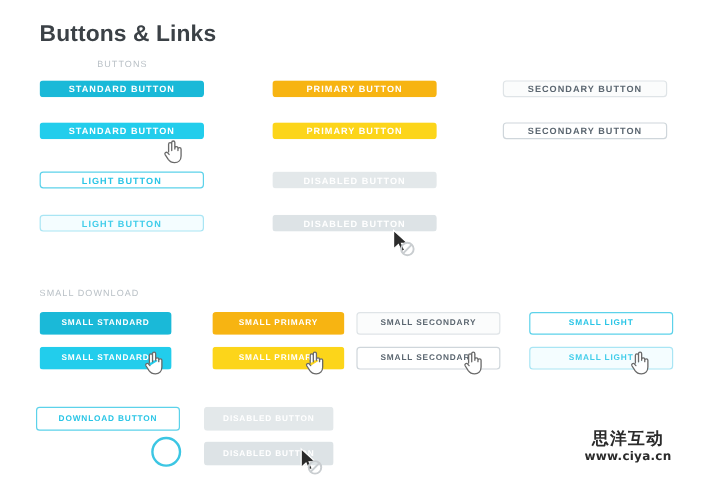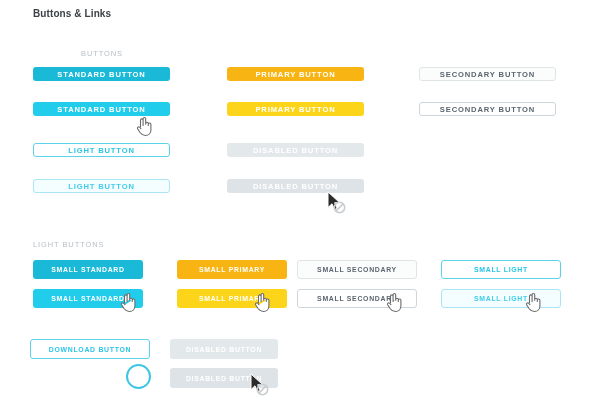--- a/index.html
+++ b/index.html
@@ -6,22 +6,22 @@
   html, body {
     width: 600px; height: 403px;
     background: #ffffff;
     font-family: "Liberation Sans", sans-serif;
     overflow: hidden;
   }
   .page { position: relative; width: 600px; height: 403px; background: #fff; }
 
   
   .page-title {
-    position: absolute; left: 33px; top: 8px;
-    font-size: 10px; font-weight: bold; color: #3b4146;
+    position: absolute; left: 33px; top: 18px;
+    font-size: 19px; font-weight: bold; color: #3b4146;
     letter-spacing: .1px;
   }
 
   
   .section-label {
     position: absolute;
     font-size: 7.5px; font-weight: normal; color: #b9c0c6;
     letter-spacing: .9px;
   }
   .section-label.s1 { left: 33px; top: 49px; padding-left: 48px; }
@@ -92,21 +92,21 @@
   <div class="btn big v-standard-hov" style="left:33px; top:102px;">STANDARD BUTTON</div>
   <div class="btn big v-primary-hov" style="left:227px; top:102px;">PRIMARY BUTTON</div>
   <div class="btn big v-secondary-hov" style="left:419px; top:102px;">SECONDARY BUTTON</div>
 
   <div class="btn big v-light" style="left:33px; top:143px;">LIGHT BUTTON</div>
   <div class="btn big v-disabled" style="left:227px; top:143px;">DISABLED BUTTON</div>
 
   <div class="btn big v-light-hov" style="left:33px; top:179px;">LIGHT BUTTON</div>
   <div class="btn big v-disabled-hov" style="left:227px; top:179px;">DISABLED BUTTON</div>
 
-  <div class="section-label s2">LIGHT BUTTONS</div>
+  <div class="section-label s2">SMALL DOWNLOAD</div>
 
   <div class="btn small v-standard" style="left:33px; top:260px;">SMALL STANDARD</div>
   <div class="btn small v-primary" style="left:177px; top:260px;">SMALL PRIMARY</div>
   <div class="btn wide-small v-secondary" style="left:297px; top:260px;">SMALL SECONDARY</div>
   <div class="btn wide-small v-light" style="left:441px; top:260px;">SMALL LIGHT</div>
 
   <div class="btn small v-standard-hov" style="left:33px; top:289px;">SMALL STANDARD</div>
   <div class="btn small v-primary-hov" style="left:177px; top:289px;">SMALL PRIMARY</div>
   <div class="btn wide-small v-secondary-hov" style="left:297px; top:289px;">SMALL SECONDARY</div>
   <div class="btn wide-small v-light-hov" style="left:441px; top:289px;">SMALL LIGHT</div>
@@ -156,14 +156,18 @@
   </div>
 
   <div class="cursor" style="left:247px; top:372px;">
     <svg viewBox="0 0 26 26">
       <path d="M4 2 L4 17.5 L8 13.8 L10.6 19.6 L13.2 18.4 L10.6 12.8 L15.6 12.6 Z" fill="#2b2b2b" stroke="#ffffff" stroke-width="1"></path>
       <circle cx="15.5" cy="17.5" r="5.2" fill="none" stroke="#c9cdd0" stroke-width="1.6"></circle>
       <line x1="11.9" y1="21.1" x2="19.1" y2="13.9" stroke="#c9cdd0" stroke-width="1.6"></line>
     </svg>
   </div>
 
+  <div class="watermark">
+    <div class="wm-cn">思洋互动</div>
+    <div class="wm-url">www.ciya.cn</div>
+  </div>
 
 </div>
 
 </body></html>

